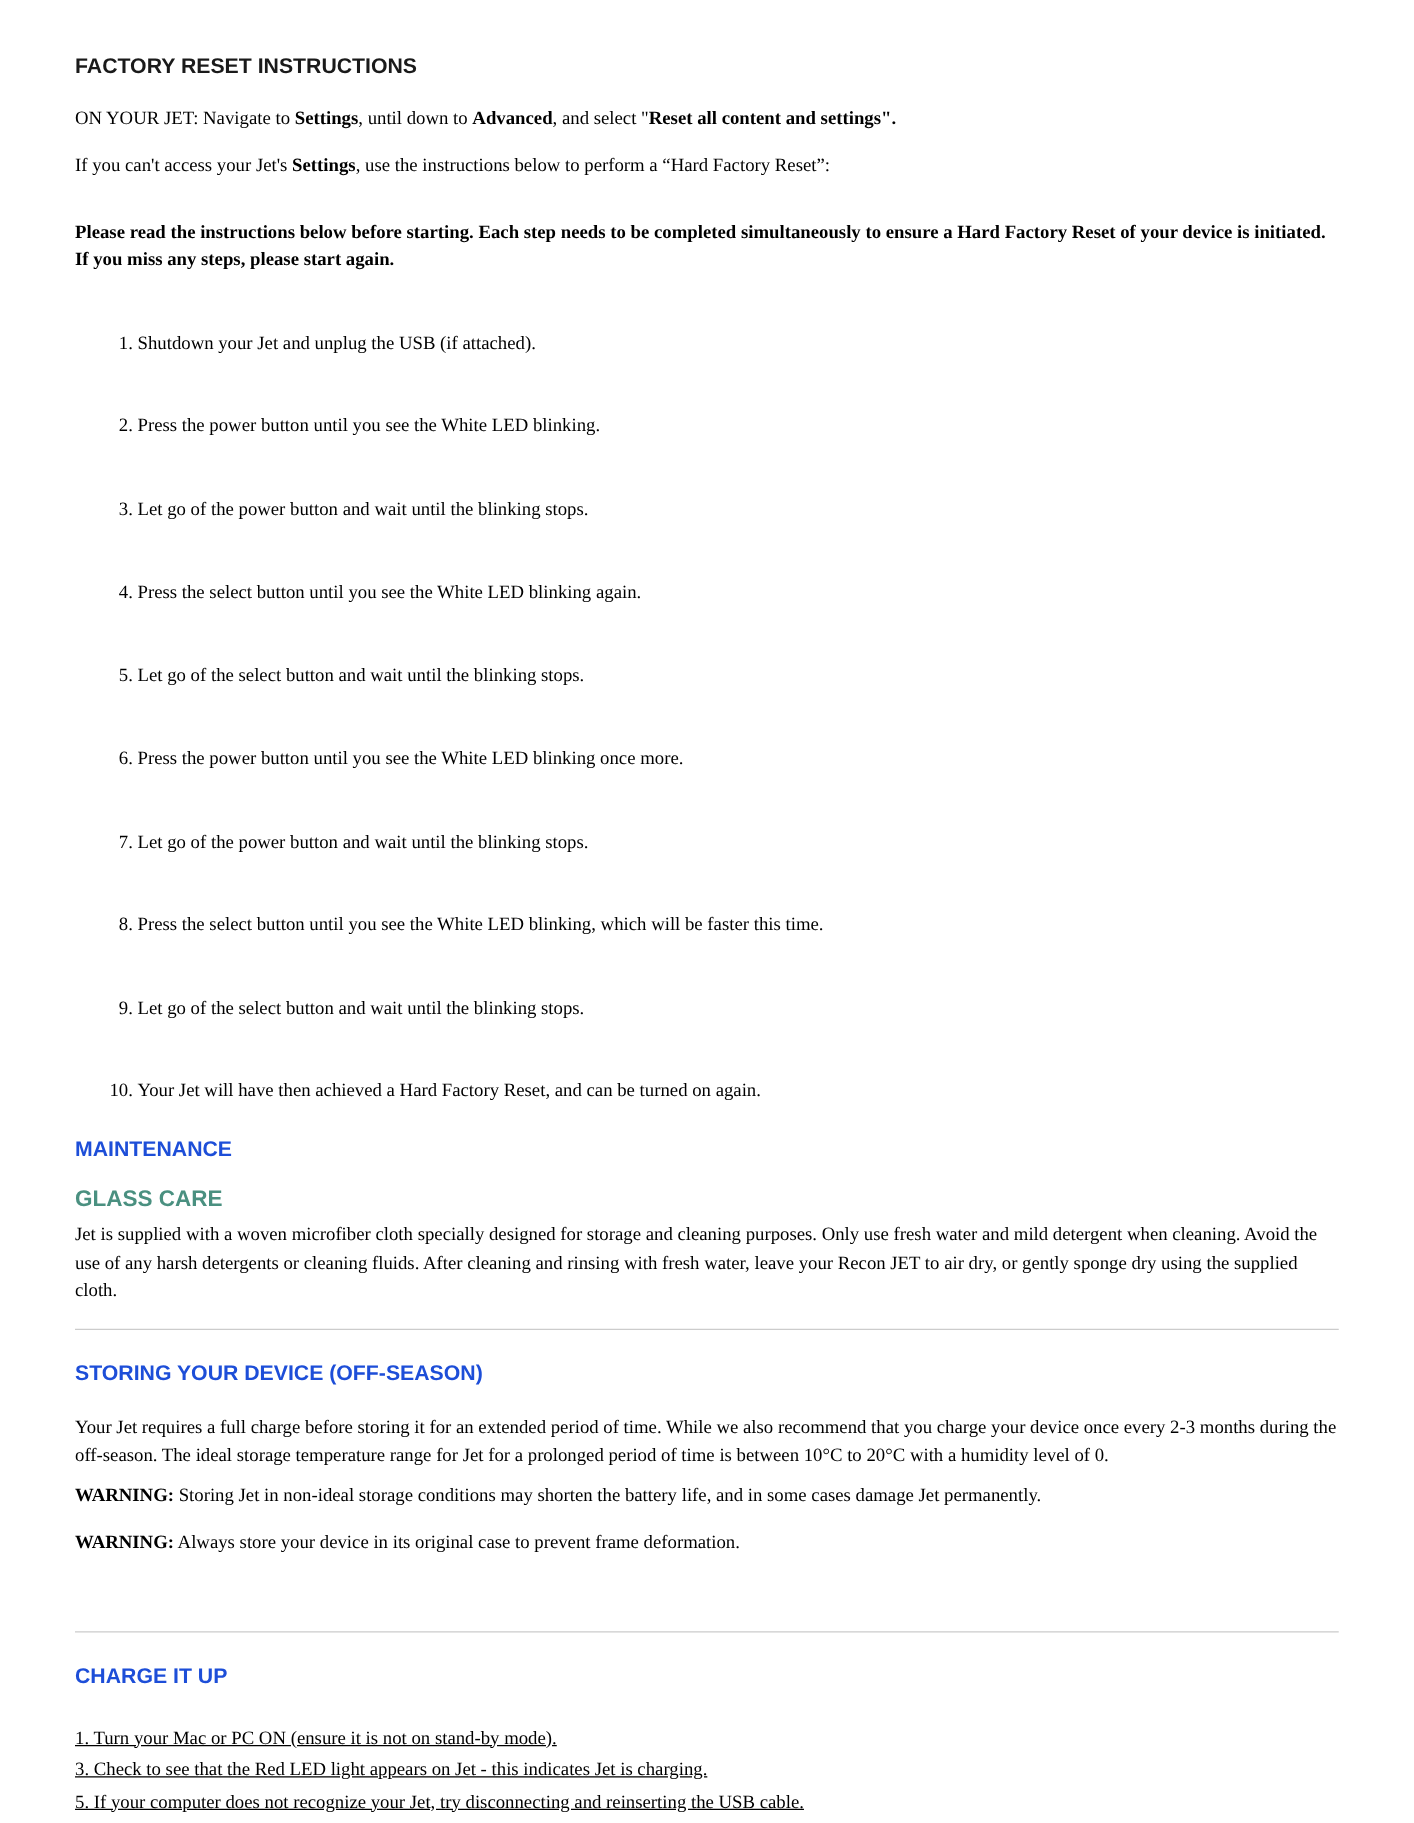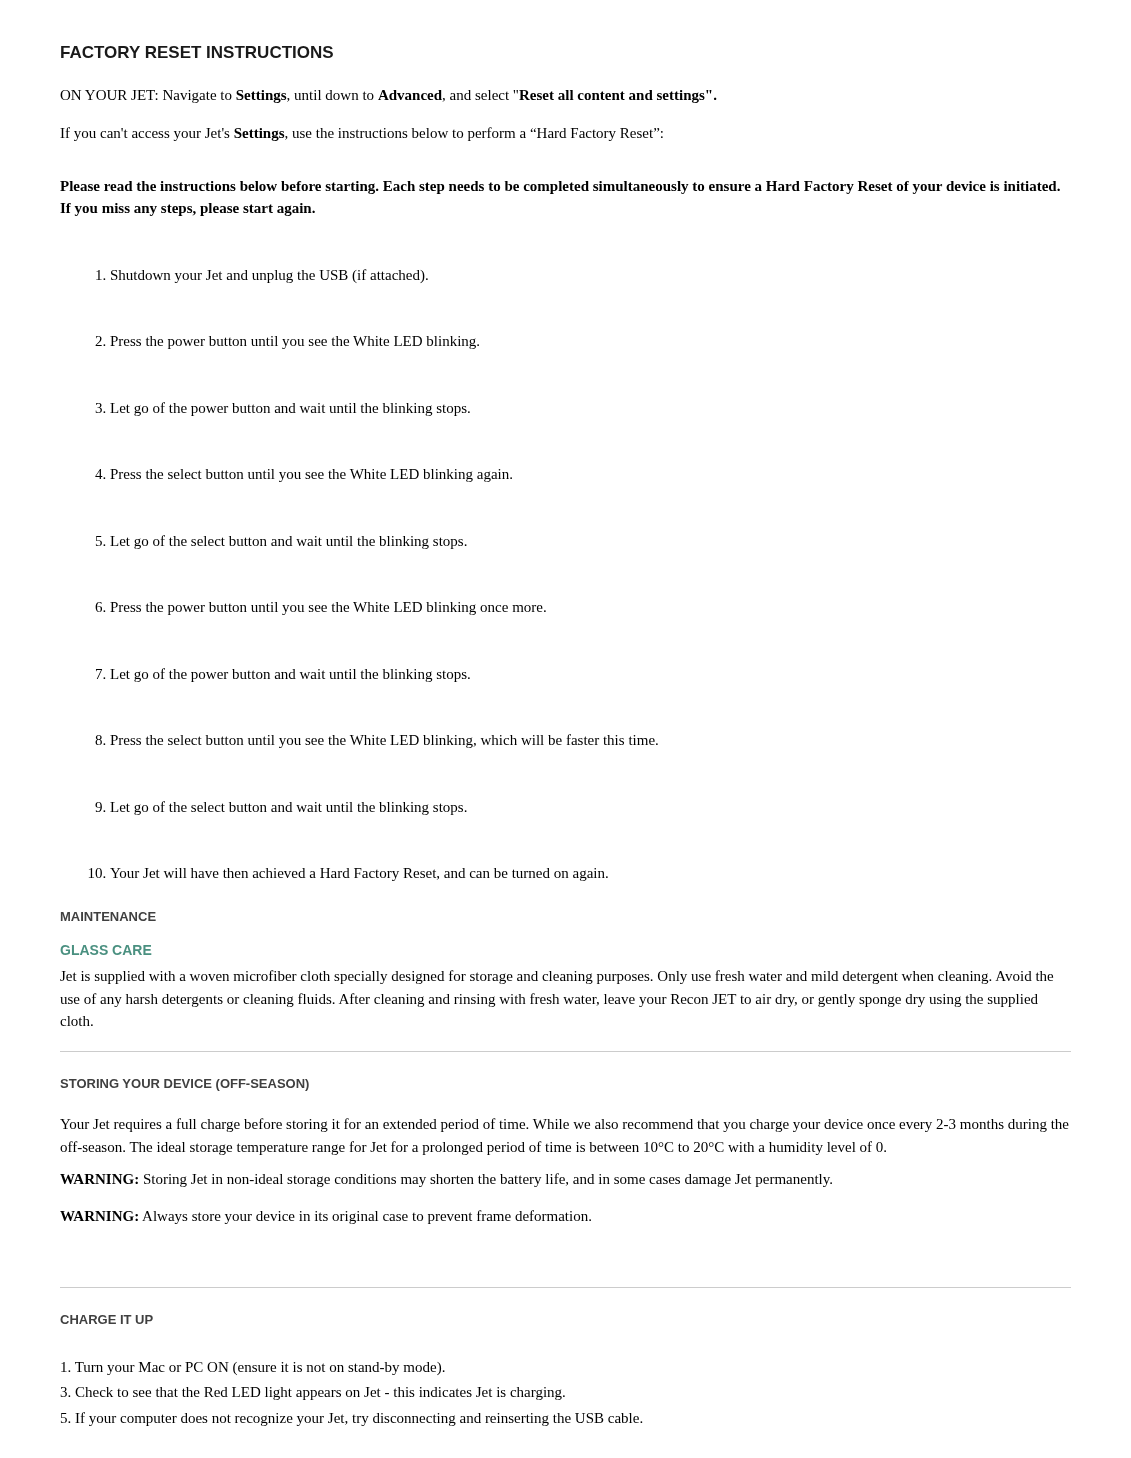--- a/index.html
+++ b/index.html
@@ -30,33 +30,33 @@
     p {
       margin-bottom: 10px;
       font-size: 15px;
     }
 
     .bold-warning {
       font-weight: bold;
     }
 
     .section-heading {
-      color: #404040;
+      color: #1d4ed8;
       font-family: Arial, sans-serif;
       font-weight: bold;
-      font-size: 13px;
+      font-size: 17px;
       margin-top: 22px;
       margin-bottom: 6px;
     }
 
     .sub-heading {
       color: #4a9080;
       font-family: Arial, sans-serif;
       font-weight: bold;
-      font-size: 14px;
+      font-size: 18px;
       margin-top: 14px;
       margin-bottom: 4px;
     }
 
     .intro-para {
       margin-bottom: 16px;
     }
 
     .warning-section {
       margin-bottom: 14px;
@@ -95,20 +95,21 @@
     .charge-section {
       margin-top: 10px;
     }
 
     .using-computer-steps {
       margin-top: 6px;
     }
 
     .using-computer-steps p {
       margin-bottom: 3px;
+      text-decoration: underline;
     }
 
     .blank-line {
       height: 14px;
     }
   </style>
 </head>
 <body>
 
 <h1 class="page-title">FACTORY RESET INSTRUCTIONS</h1>

